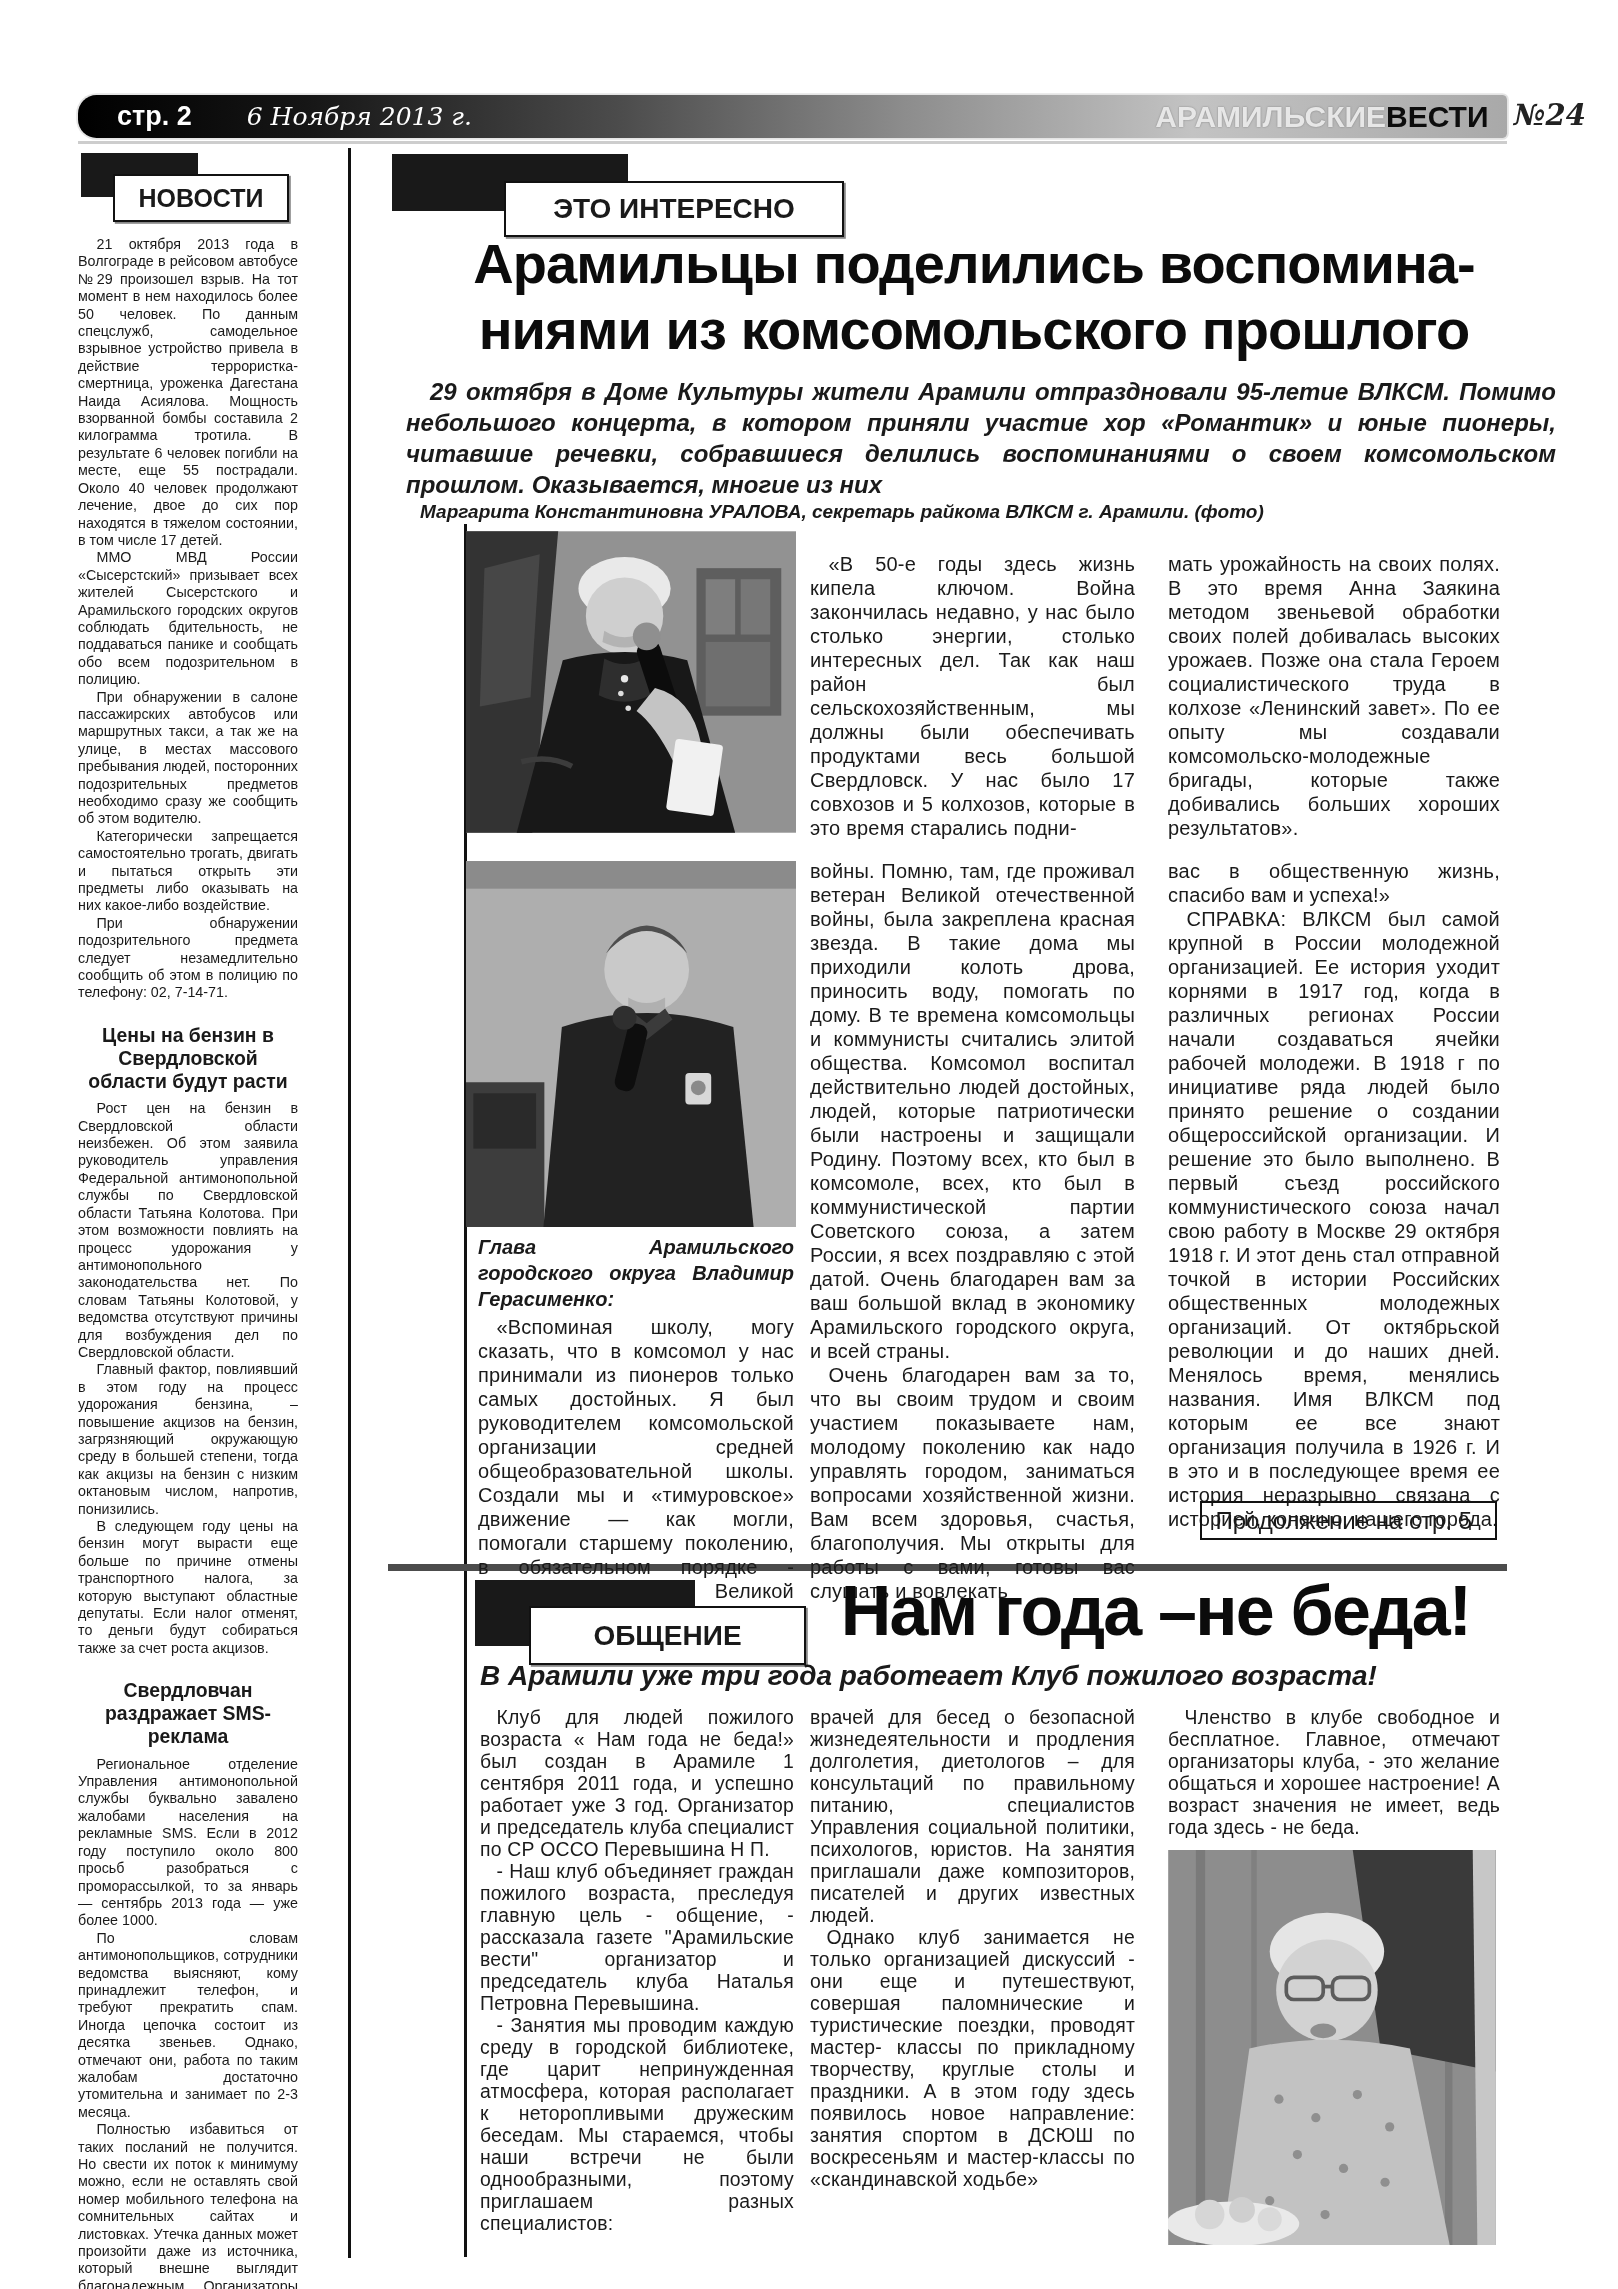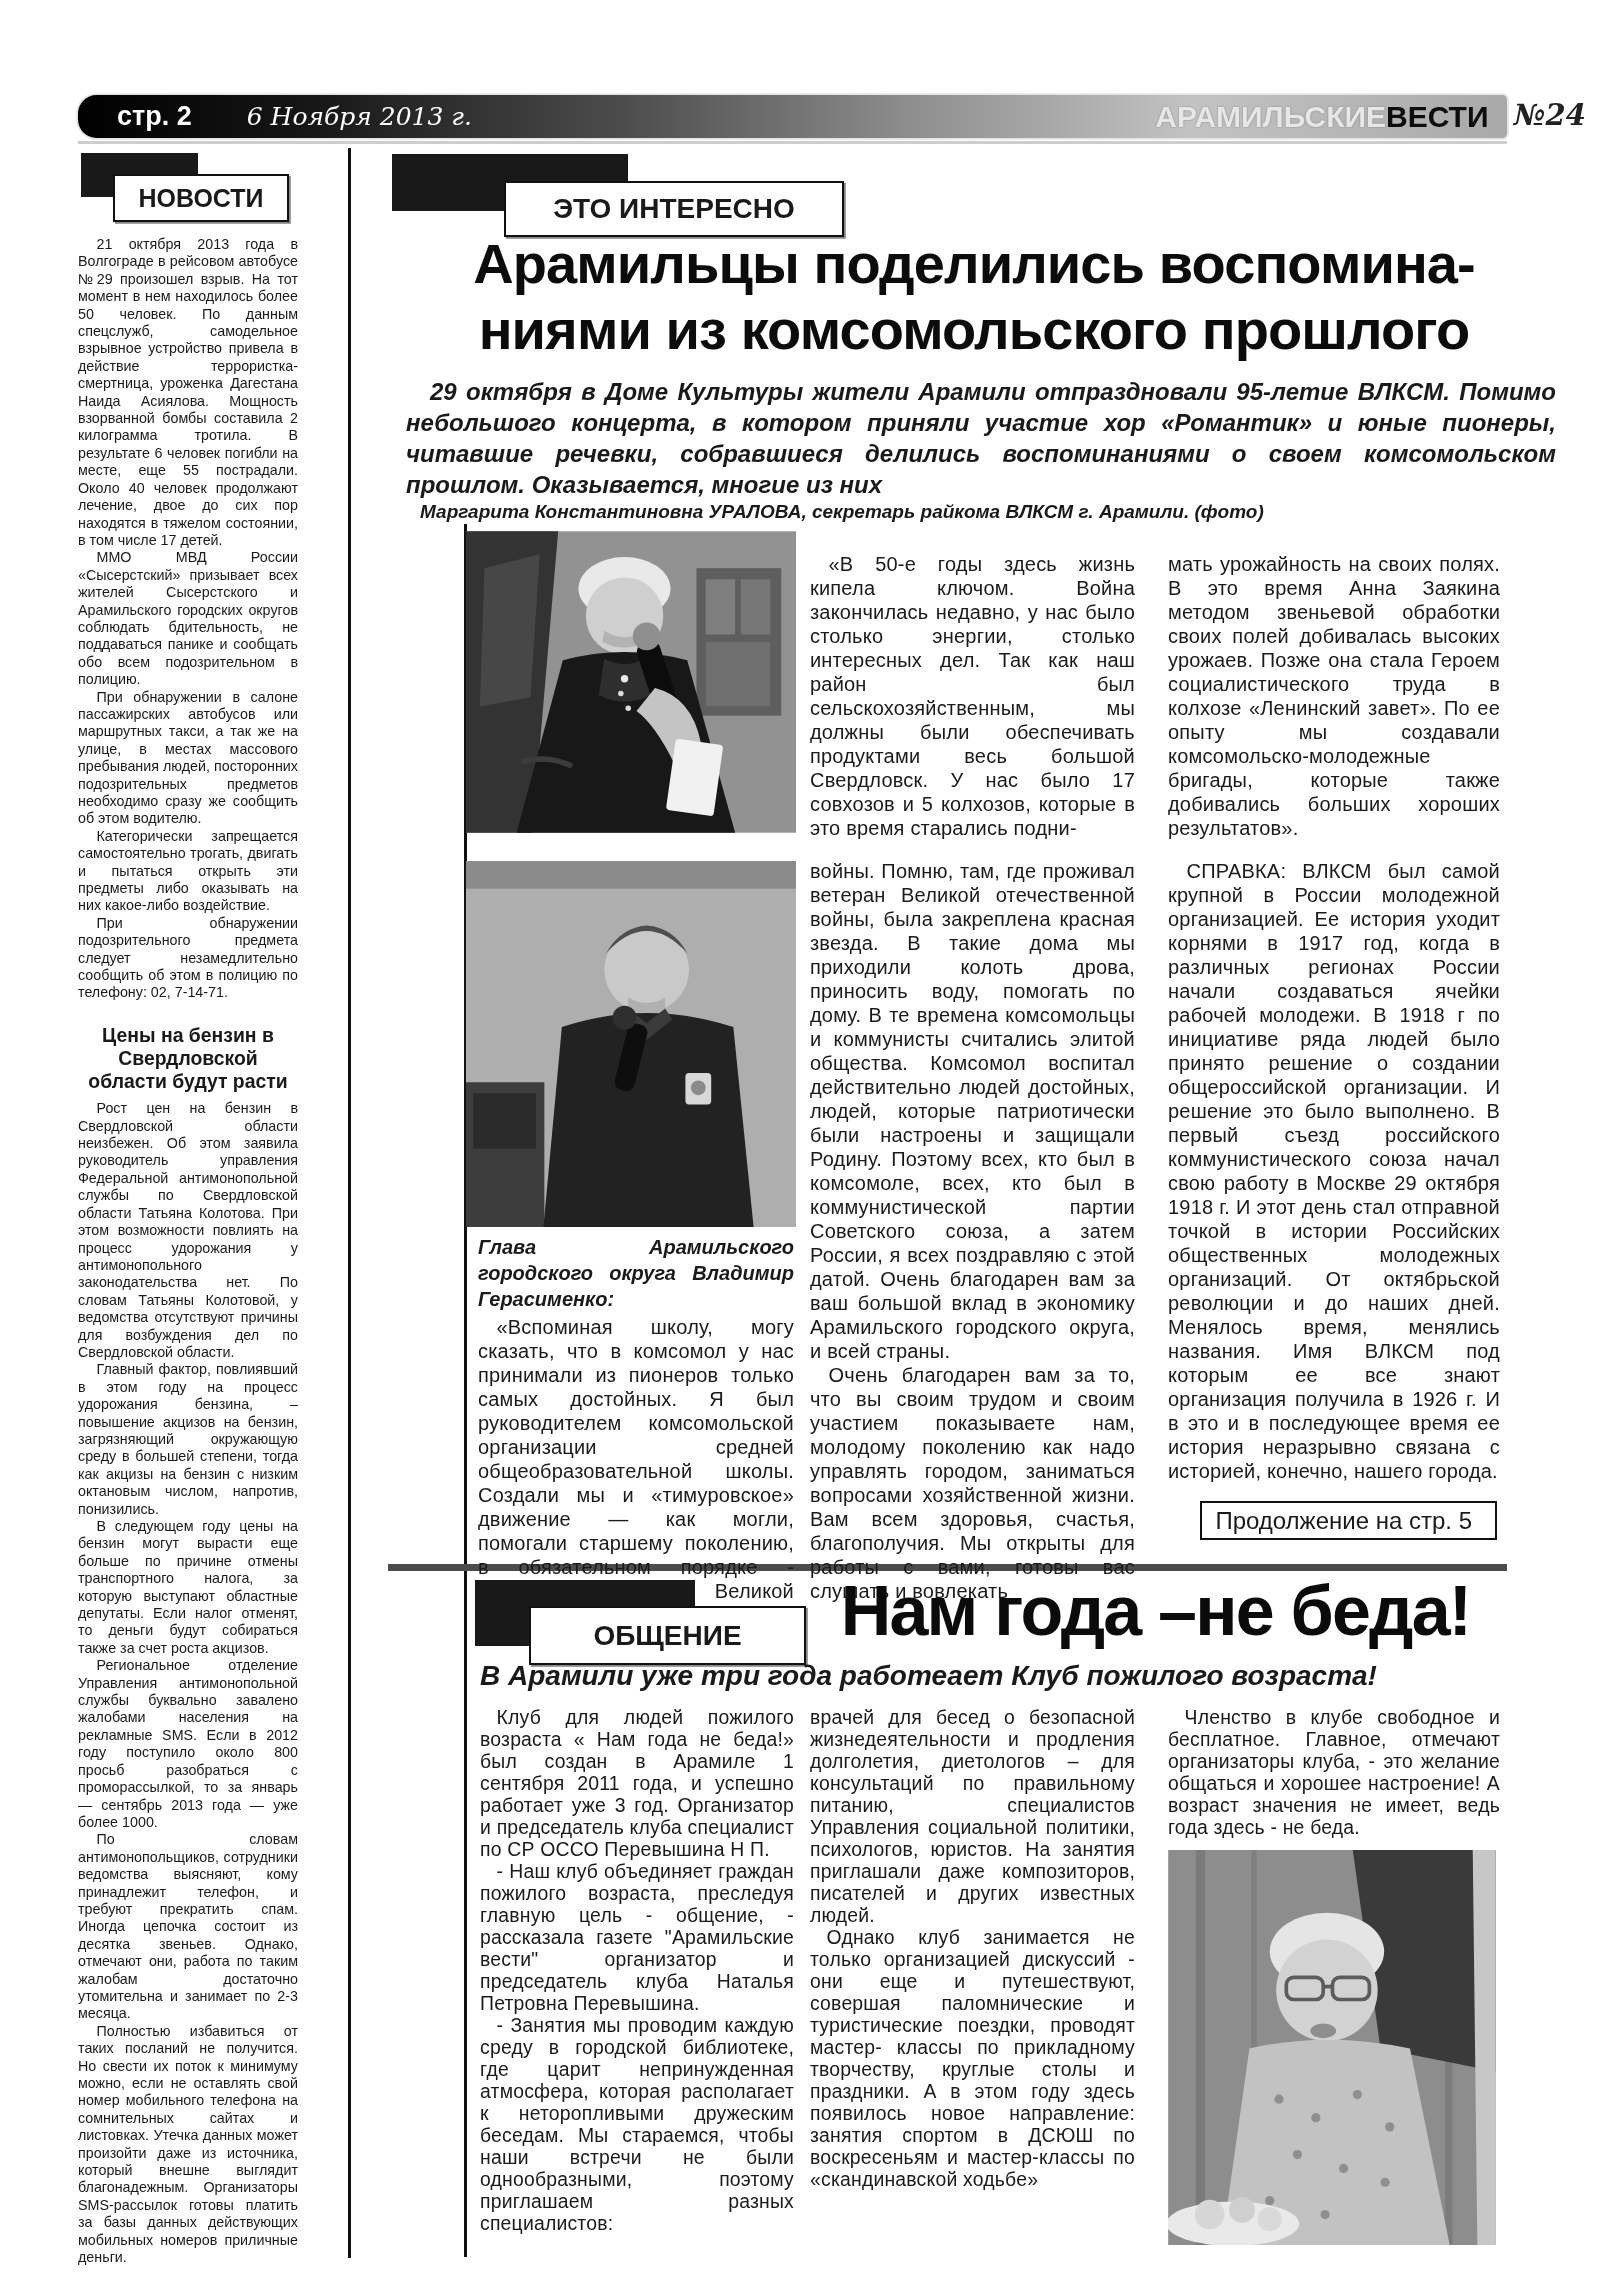--- a/index.html
+++ b/index.html
@@ -74,20 +74,21 @@
   <p class="news-p">ММО МВД России «Сысерстский» призывает всех жителей Сысерстского и Арамильского городских округов соблюдать бдительность, не поддаваться панике и сообщать обо всем подозрительном в полицию.</p>
   <p class="news-p">При обнаружении в салоне пассажирских автобусов или маршрутных такси, а так же на улице, в местах массового пребывания людей, посторонних подозрительных предметов необходимо сразу же сообщить об этом водителю.</p>
   <p class="news-p">Категорически запрещается самостоятельно трогать, двигать и пытаться открыть эти предметы либо оказывать на них какое-либо воздействие.</p>
   <p class="news-p">При обнаружении подозрительного предмета следует незамедлительно сообщить об этом в полицию по телефону: 02, 7-14-71.</p>
 
   <h3 class="news-title mt">Цены на бензин в Свердловской области будут расти</h3>
   <p class="news-p">Рост цен на бензин в Свердловской области неизбежен. Об этом заявила руководитель управления Федеральной антимонопольной службы по Свердловской области Татьяна Колотова. При этом возможности повлиять на процесс удорожания у антимонопольного законодательства нет. По словам Татьяны Колотовой, у ведомства отсутствуют причины для возбуждения дел по Свердловской области.</p>
   <p class="news-p">Главный фактор, повлиявший в этом году на процесс удорожания бензина, – повышение акцизов на бензин, загрязняющий окружающую среду в большей степени, тогда как акцизы на бензин с низким октановым числом, напротив, понизились.</p>
   <p class="news-p">В следующем году цены на бензин могут вырасти еще больше по причине отмены транспортного налога, за которую выступают областные депутаты. Если налог отменят, то деньги будут собираться также за счет роста акцизов.</p>
 
+  <h3 class="news-title mt">Свердловчан раздражает SMS-реклама</h3>
   <p class="news-p">Региональное отделение Управления антимонопольной службы буквально завалено жалобами населения на рекламные SMS. Если в 2012 году поступило около 800 просьб разобраться с проморассылкой, то за январь — сентябрь 2013 года — уже более 1000.</p>
   <p class="news-p">По словам антимонопольщиков, сотрудники ведомства выясняют, кому принадлежит телефон, и требуют прекратить спам. Иногда цепочка состоит из десятка звеньев. Однако, отмечают они, работа по таким жалобам достаточно утомительна и занимает по 2-3 месяца.</p>
   <p class="news-p">Полностью избавиться от таких посланий не получится. Но свести их поток к минимуму можно, если не оставлять свой номер мобильного телефона на сомнительных сайтах и листовках. Утечка данных может произойти даже из источника, который внешне выглядит благонадежным. Организаторы SMS-рассылок готовы платить за базы данных действующих мобильных номеров приличные деньги.</p>
 </div>
 
 <div class="abs lbl-black" style="left:392px;top:154px;width:236px;height:57px;"></div>
 <div class="abs lbl-box" style="left:504px;top:181px;width:336px;height:52px;font-size:28px;justify-content:center;">
   <span>ЭТО ИНТЕРЕСНО</span>
 </div>
 
@@ -141,20 +142,21 @@
 </div>
 <div class="abs bodycol" style="left:1168px;top:552px;width:332px;">
   <p style="text-indent:0;">мать урожайность на своих полях. В это время Анна Заякина методом звеньевой обработки своих полей добивалась высоких урожаев. Позже она стала Героем социалистического труда в колхозе «Ленинский завет». По ее опыту мы создавали комсомольско-молодежные бригады, которые также добивались больших хороших результатов».</p>
 </div>
 
 <div class="abs bodycol" style="left:810px;top:859px;width:325px;">
   <p style="text-indent:0;">войны. Помню, там, где проживал ветеран Великой отечественной войны, была закреплена красная звезда. В такие дома мы приходили колоть дрова, приносить воду, помогать по дому. В те времена комсомольцы и коммунисты считались элитой общества. Комсомол воспитал действительно людей достойных, людей, которые патриотически были настроены и защищали Родину. Поэтому всех, кто был в комсомоле, всех, кто был в коммунистической партии Советского союза, а затем России, я всех поздравляю с этой датой. Очень благодарен вам за ваш большой вклад в экономику Арамильского городского округа, и всей страны.</p>
   <p>Очень благодарен вам за то, что вы своим трудом и своим участием показываете нам, молодому поколению как надо управлять городом, заниматься вопросами хозяйственной жизни. Вам всем здоровья, счастья, благополучия. Мы открыты для работы с вами, готовы вас слушать и вовлекать</p>
 </div>
 <div class="abs bodycol" style="left:1168px;top:859px;width:332px;">
+  <p style="text-indent:0;">вас в общественную жизнь, спасибо вам и успеха!»</p>
   <p>СПРАВКА: ВЛКСМ был самой крупной в России молодежной организацией. Ее история уходит корнями в 1917 год, когда в различных регионах России начали создаваться ячейки рабочей молодежи. В 1918 г по инициативе ряда людей было принято решение о создании общероссийской организации. И решение это было выполнено. В первый съезд  российского коммунистического союза начал свою работу в Москве 29 октября 1918 г. И этот день стал отправной точкой в истории Российских общественных молодежных организаций. От октябрьской революции и до наших дней. Менялось время, менялись названия. Имя ВЛКСМ под которым ее все знают организация получила в 1926 г. И в это и в последующее время ее история неразрывно связана с историей, конечно, нашего города.</p>
 </div>
 
 <div class="abs cap2">Глава Арамильского городского округа Владимир Герасименко:</div>
 
 <div class="abs bodycol" style="left:478px;top:1315px;width:316px;">
   <p>«Вспоминая школу, могу сказать, что в комсомол у нас принимали из пионеров только самых достойных. Я был руководителем комсомольской организации средней общеобразовательной школы. Создали мы и «тимуровское» движение — как могли, помогали старшему поколению, в обязательном порядке - ветеранам Великой отечественной</p>
 </div>
 
 <div class="abs contbox">

